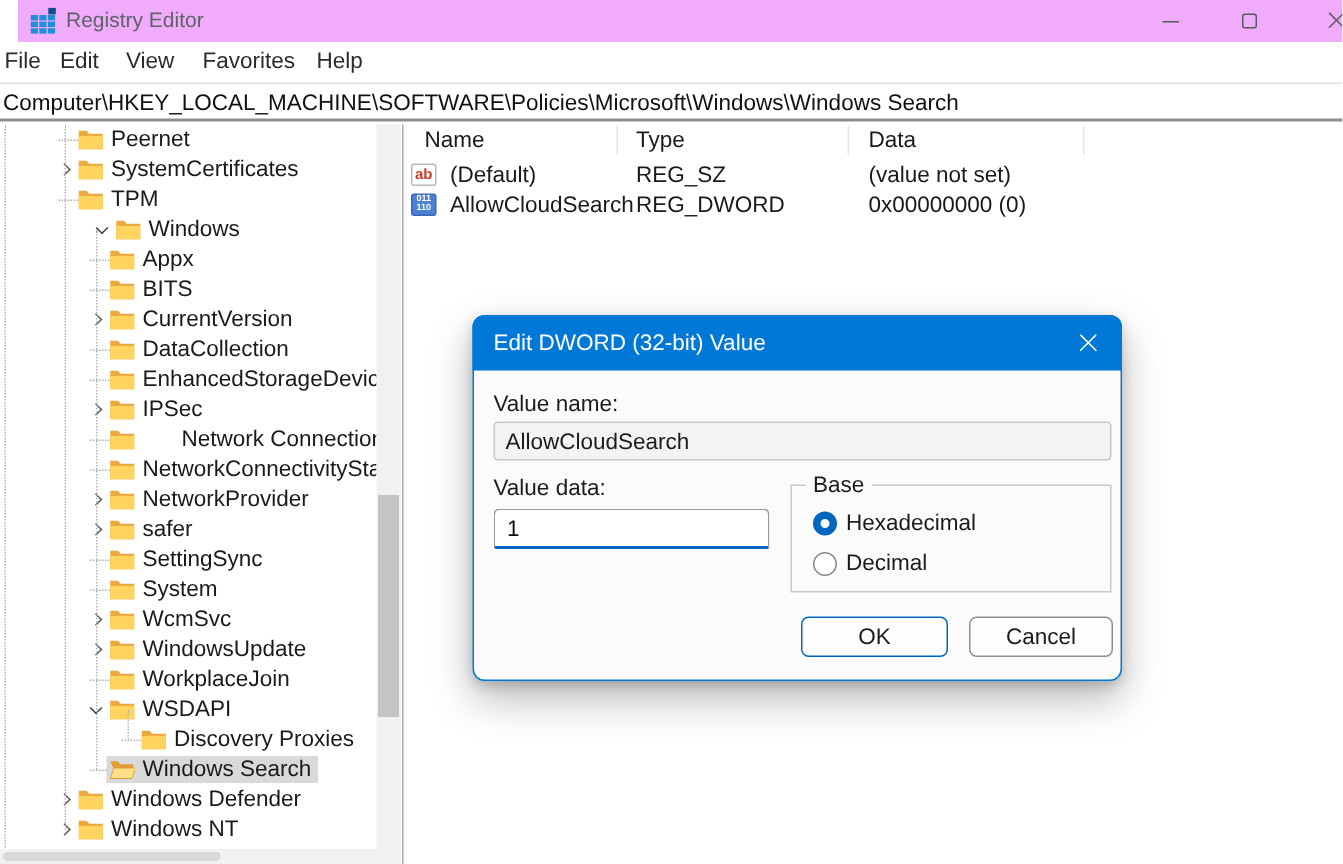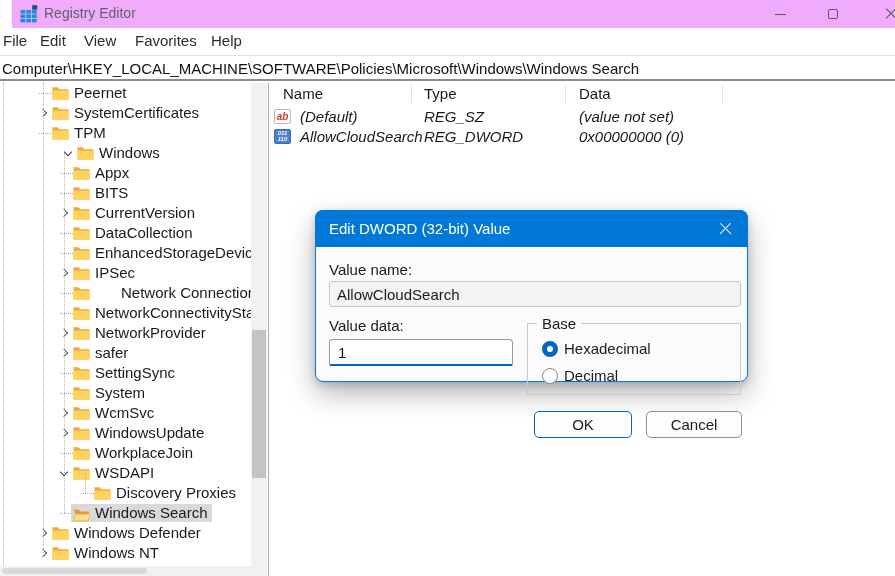--- a/index.html
+++ b/index.html
@@ -31,37 +31,37 @@
   .vscroll{position:absolute;left:251px;top:83px;width:16px;height:483px;background:#f1f1f1;}
   .vscroll .thumb{position:absolute;left:1px;top:247px;width:14px;height:148px;background:#c4c4c4;}
   .hscroll{position:absolute;left:0;top:566px;width:267px;height:10px;background:#f1f1f1;}
   .hscroll .thumb{position:absolute;left:2px;top:2px;width:145px;height:6px;background:#d9d9d9;border-radius:3px;}
 
   .trow{position:absolute;left:0;width:100%;height:20px;}
   .chev{position:absolute;top:7px;width:6px;height:6px;border:solid #5b5b5b;border-width:0 1.4px 1.4px 0;transform:rotate(-45deg);}
   .chev.exp{transform:rotate(45deg);border-color:#3c3c3c;margin-top:-1px;}
   .stub{position:absolute;top:10px;height:0;border-top:1px dotted #adadad;width:13px;}
   .row-body{position:absolute;top:1px;height:18px;display:inline-flex;align-items:center;white-space:nowrap;padding:0 4px 0 2px;}
-  .row-body.sel{background:#d9d9d9;align-items:flex-end;}
+  .row-body.sel{background:#d9d9d9;}
   .row-body svg{flex:0 0 auto;margin-right:5px;}
   .tlabel{font-size:15px;color:#1a1a1a;line-height:18px;}
   .guide{position:absolute;width:0;border-left:1px dotted #b3b3b3;}
 
   
   .list-pane{position:absolute;left:270px;top:83px;width:625px;height:493px;background:#fff;}
   .list-header{position:absolute;left:0;top:0;width:625px;height:21px;}
   .hcell{position:absolute;top:2px;font-size:15px;color:#1a1a1a;}
   .hsep{position:absolute;top:1px;width:1px;height:19px;background:#e3e3e3;}
-  .vrow{position:absolute;left:0;width:625px;height:20px;font-style:italic;}
+  .vrow{position:absolute;left:0;width:625px;height:20px;}
   .vcell{position:absolute;top:1px;font-size:15px;color:#1a1a1a;white-space:nowrap;display:flex;align-items:center;height:18px;}
   .icon-ab{width:17px;height:15px;background:#fff;border:1px solid #b9b9b9;border-radius:2px;color:#cf3a28;font-weight:bold;font-size:10px;display:flex;align-items:center;justify-content:center;margin-right:9px;}
   .icon-dword{width:17px;height:15px;background:#4d80d4;border:1px solid #3a68b4;border-radius:2px;color:#fff;font-size:6px;font-weight:bold;line-height:6px;display:flex;flex-direction:column;align-items:center;justify-content:center;margin-right:9px;font-family:"Liberation Mono","DejaVu Sans Mono",monospace;}
 
   
-  .dialog{position:absolute;left:315px;top:210px;width:433px;height:172px;background:#fbfbfb;border:1px solid #0078d7;border-radius:8px;box-shadow:0 12px 28px rgba(0,0,0,.28),0 3px 8px rgba(0,0,0,.16);}
+  .dialog{position:absolute;left:315px;top:210px;width:433px;height:244px;background:#fbfbfb;border:1px solid #0078d7;border-radius:8px;box-shadow:0 12px 28px rgba(0,0,0,.28),0 3px 8px rgba(0,0,0,.16);}
   .dlg-title{position:absolute;left:-1px;top:-1px;width:433px;height:37px;background:#0078d7;border-radius:8px 8px 0 0;display:flex;align-items:center;}
   .dlg-title-text{margin-left:14px;font-size:15px;color:#fff;}
   .dlg-close{position:absolute;right:0;top:0;width:46px;height:37px;display:flex;align-items:center;justify-content:center;}
   .dlg-x{position:relative;width:13px;height:13px;}
   .dlg-x::before,.dlg-x::after{content:"";position:absolute;left:-1px;top:6px;width:15px;height:1.3px;background:#fff;}
   .dlg-x::before{transform:rotate(45deg);} .dlg-x::after{transform:rotate(-45deg);}
   .dlg-label{position:absolute;font-size:15px;color:#1b1b1b;}
   .field-ro{position:absolute;left:13px;top:70px;width:412px;height:26px;background:#f3f3f3;border:1px solid #c6c6c6;border-radius:3px;font-size:15px;color:#1b1b1b;display:flex;align-items:center;padding-left:7px;}
   .field-edit{position:absolute;left:13px;top:128px;width:184px;height:27px;background:#fff;border:1px solid #999;border-bottom:2px solid #0067c0;border-radius:4px 4px 2px 2px;font-size:15px;color:#111;display:flex;align-items:center;padding-left:8px;}
   .groupbox{position:absolute;left:211px;top:112px;width:214px;height:72px;border:1px solid #c9c9c9;}

